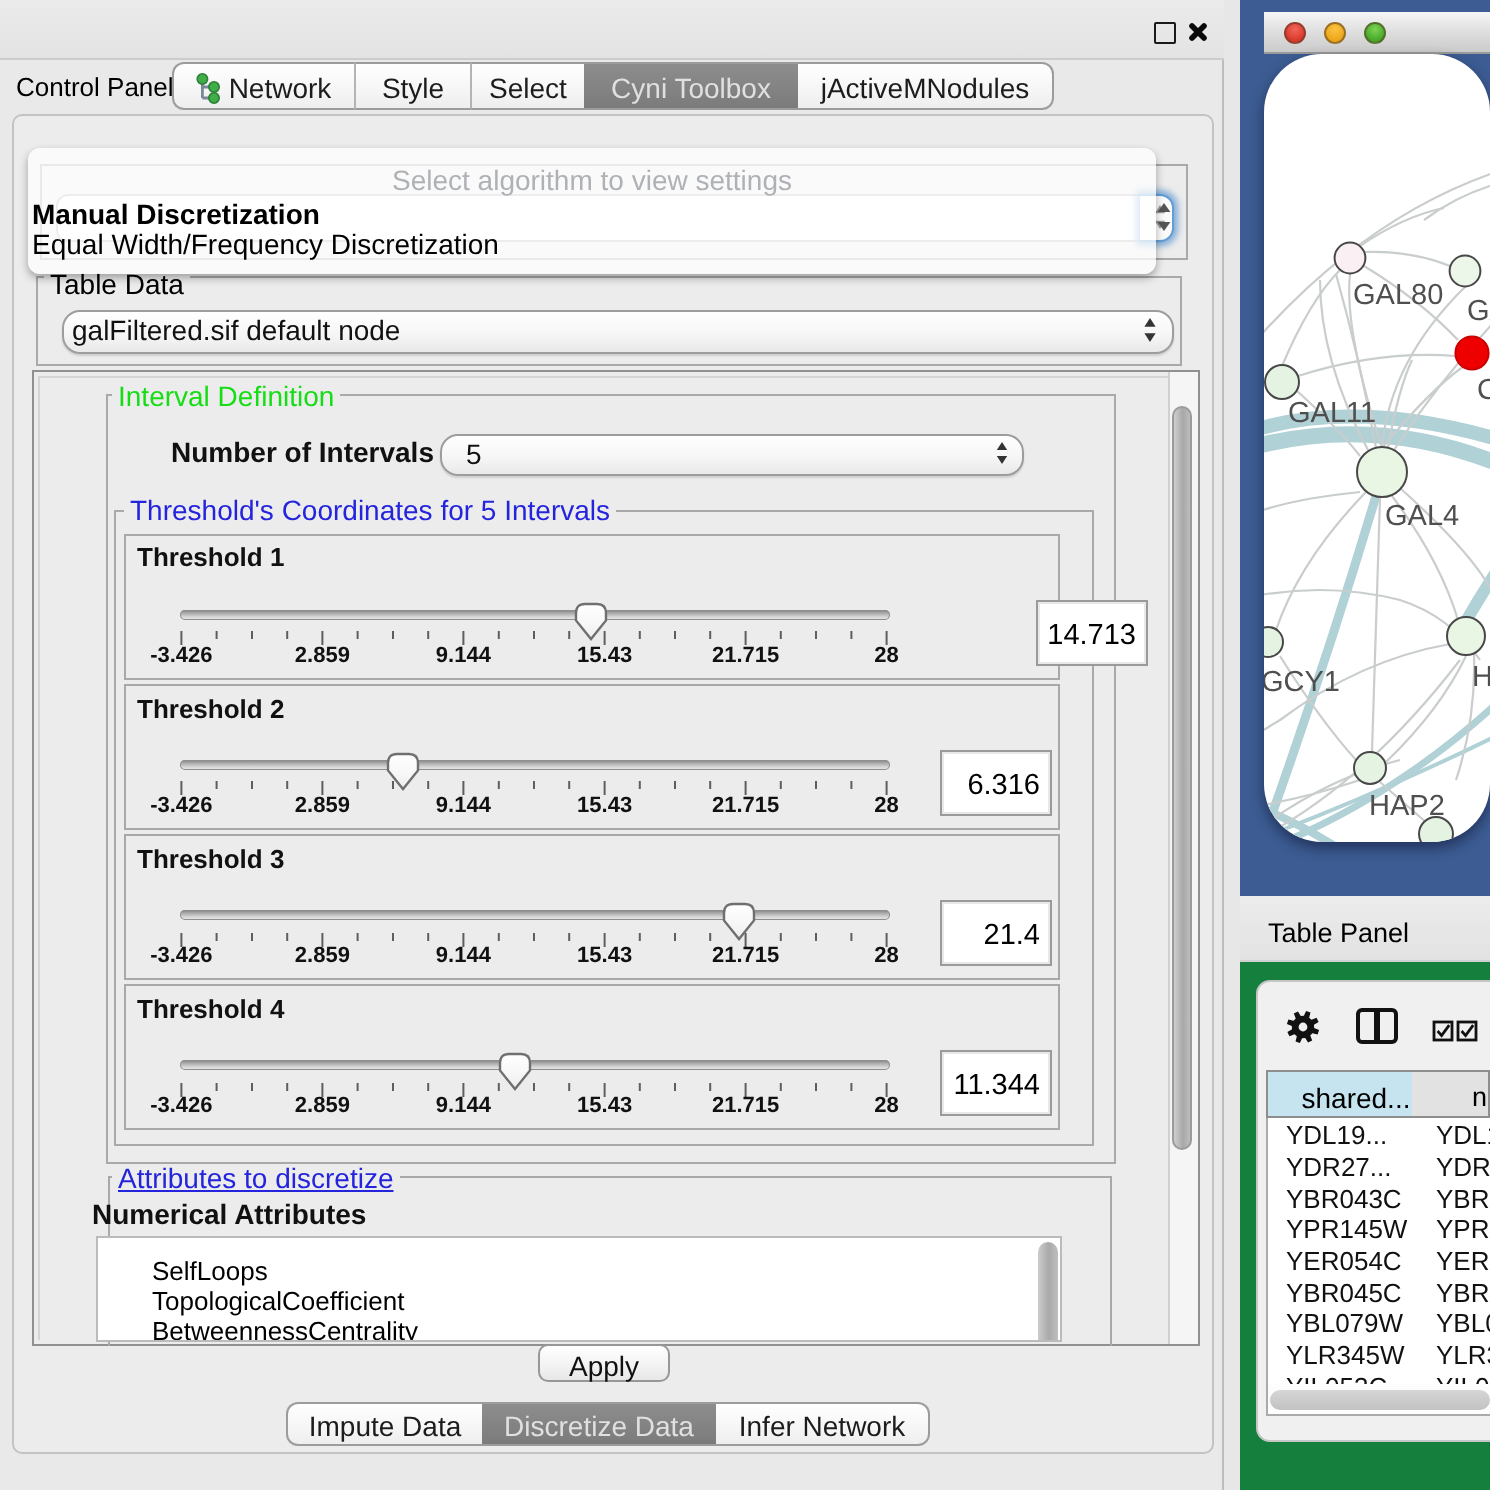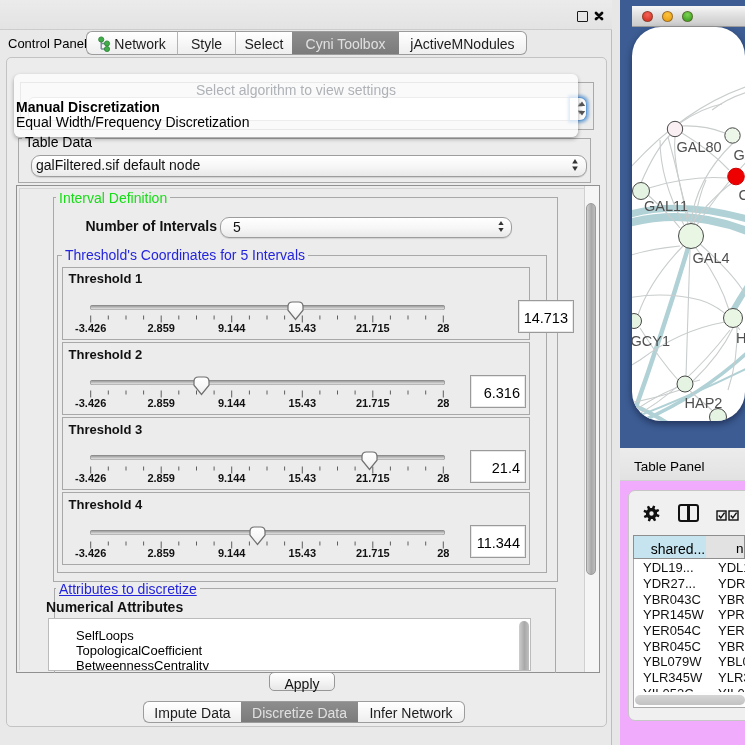--- a/index.html
+++ b/index.html
@@ -337,21 +337,21 @@
         <text x="101.5" y="133" font-size="14.5" fill="#4f4f4f" font-family="Liberation Sans">GAL1</text>
         <text x="106.5" y="172.5" font-size="14.5" fill="#4f4f4f" font-family="Liberation Sans">C</text>
         <text x="12" y="184" font-size="14.5" fill="#4f4f4f" font-family="Liberation Sans">GAL11</text>
         <text x="60.5" y="235.5" font-size="14.5" fill="#4f4f4f" font-family="Liberation Sans">GAL4</text>
         <text x="-1.5" y="318.5" font-size="14.5" fill="#4f4f4f" font-family="Liberation Sans">GCY1</text>
         <text x="104" y="316" font-size="14.5" fill="#4f4f4f" font-family="Liberation Sans">H</text>
         <text x="52.5" y="380.5" font-size="14.5" fill="#4f4f4f" font-family="Liberation Sans">HAP2</text>
       </svg>
 </div>
 </div>
-<div class="abs" style="left:620px;top:448px;width:125px;height:297px;background:#f0abfc;">
+<div class="abs" style="left:620px;top:448px;width:125px;height:297px;background:#15803d;">
 <div class="abs" style="left:0;top:0;width:125px;height:33px;background:linear-gradient(180deg,#ececec,#e2e2e2);border-bottom:1px solid #d0d0d0;box-sizing:border-box;"></div>
 <div class="abs" style="left:14px;top:11.6px;font-size:13.5px;color:#000;line-height:1;">Table Panel</div>
 <div class="abs" style="left:8px;top:42px;width:125px;height:231px;background:#f0f0f0;border:1px solid #c6c6c6;border-radius:7px 0 0 7px;box-sizing:border-box;"></div>
 <svg class="abs" style="left:23px;top:57px;" width="17" height="17" viewBox="0 0 17 17">
       <path d="M16.55,10.05 L15.80,12.23 L13.18,11.58 L12.13,12.76 L13.10,15.29 L11.02,16.30 L9.63,13.99 L8.05,14.08 L6.95,16.55 L4.77,15.80 L5.42,13.18 L4.24,12.13 L1.71,13.10 L0.70,11.02 L3.01,9.63 L2.92,8.05 L0.45,6.95 L1.20,4.77 L3.82,5.42 L4.87,4.24 L3.90,1.71 L5.98,0.70 L7.37,3.01 L8.95,2.92 L10.05,0.45 L12.23,1.20 L11.58,3.82 L12.76,4.87 L15.29,3.90 L16.30,5.98 L13.99,7.37 L14.08,8.95 Z M 10.70,8.50 A 2.2 2.2 0 1 0 6.30,8.50 A 2.2 2.2 0 1 0 10.70,8.50 Z" fill="#111" fill-rule="evenodd"></path>
     </svg>
 <div class="abs" style="left:58px;top:56px;width:21px;height:18px;border:2.6px solid #111;border-radius:3px;box-sizing:border-box;"></div>
 <div class="abs" style="left:67.4px;top:56px;width:2.4px;height:18px;background:#111;"></div>
 <svg class="abs" style="left:95.5px;top:62px;" width="11" height="11" viewBox="0 0 11 11">
       <rect x="1" y="1" width="9" height="9" fill="none" stroke="#111" stroke-width="1.4"></rect>

